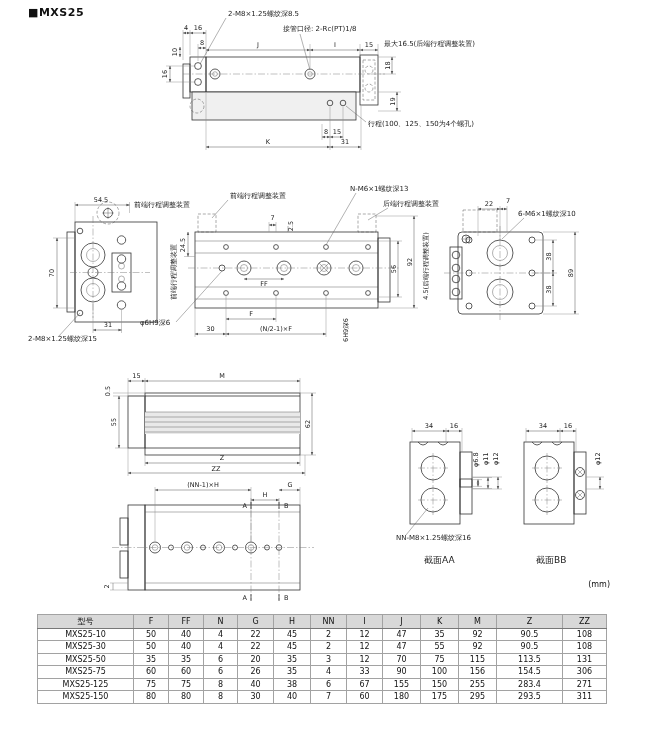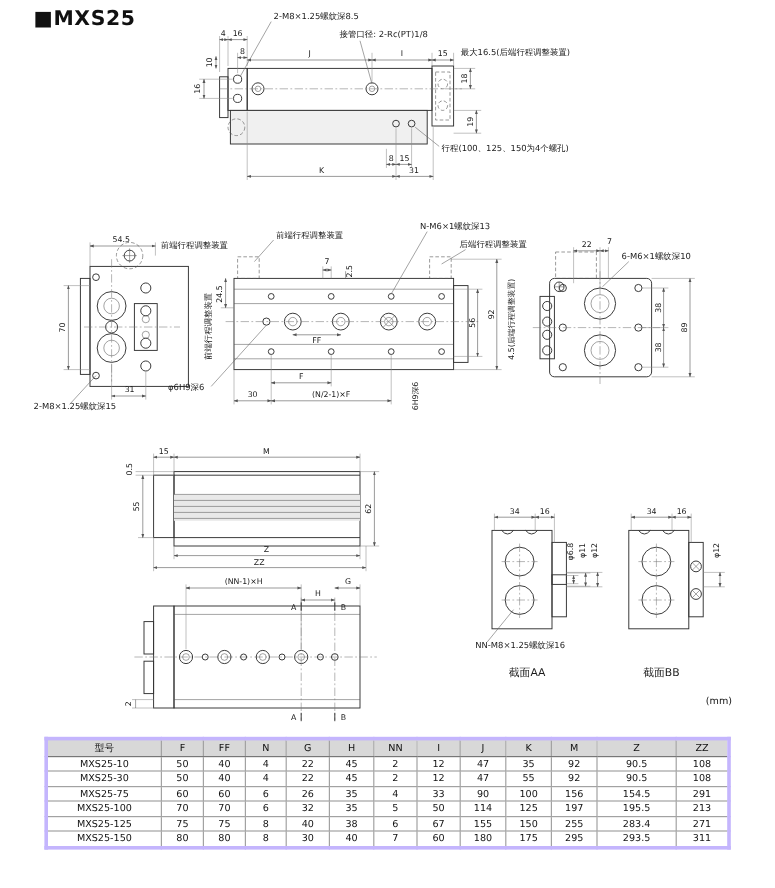--- a/index.html
+++ b/index.html
@@ -1,36 +1,36 @@
 <!DOCTYPE html>
 <html><head>
 <meta charset="utf-8">
 <style>
   html,body{margin:0;padding:0;background:#fff;}
   .page{position:relative;width:646px;height:740px;background:#ffffff;overflow:hidden;
         font-family:"DejaVu Sans","Liberation Sans",sans-serif;color:#111;}
-  .title{position:absolute;left:28px;top:6px;font-size:17px;font-weight:bold;letter-spacing:0.5px;}
+  .title{position:absolute;left:28px;top:6px;font-size:11px;font-weight:bold;letter-spacing:0.5px;}
   svg text{fill:#1a1a1a;}
   .d{font-size:6.5px;}
   .cjk{font-size:7px;}
   .cap{font-size:9px;}
   .ln{stroke:#333;stroke-width:0.8;fill:none;}
   .lnf{stroke:#333;stroke-width:0.8;fill:#f0f0f0;}
   .thin{stroke:#555;stroke-width:0.45;fill:none;}
   .ext{stroke:#8a8a8a;stroke-width:0.45;fill:none;}
   .dim{stroke:#555;stroke-width:0.5;fill:none;marker-start:url(#ar);marker-end:url(#ar);}
   .ldr{stroke:#666;stroke-width:0.5;fill:none;}
   .cl{stroke:#777;stroke-width:0.45;fill:none;stroke-dasharray:7 2 1.5 2;}
   .hid{stroke:#555;stroke-width:0.5;fill:none;stroke-dasharray:3 1.8;}
   .units{position:absolute;left:520px;top:580px;width:90px;text-align:right;font-size:8px;}
   .tblwrap{position:absolute;left:37px;top:614px;width:570px;}
   table{border-collapse:collapse;width:570px;table-layout:fixed;font-size:8px;}
   th,td{border:1px solid #a2a2a2;text-align:center;padding:0;height:11.5px;line-height:11.5px;
         font-weight:normal;white-space:nowrap;overflow:hidden;}
-  table{border:3px solid #c4b5fd;}
+  table{border:1px solid #c4b5fd;}
   thead th{background:#d8d8d8;border-bottom:1px solid #777;height:12.5px;}
 </style>
 </head>
 <body>
 
 <div class="page">
   <div class="title">■MXS25</div>
 
   <svg width="646" height="612" viewBox="0 0 646 612">
     <defs>
@@ -487,48 +487,48 @@
             <td>45</td>
             <td>2</td>
             <td>12</td>
             <td>47</td>
             <td>55</td>
             <td>92</td>
             <td>90.5</td>
             <td>108</td>
           </tr>
           <tr>
+            <td>MXS25-50</td>
+            <td>35</td>
+            <td>35</td>
+            <td>6</td>
+            <td>20</td>
+            <td>35</td>
+            <td>3</td>
+            <td>12</td>
+            <td>70</td>
+            <td>75</td>
+            <td>115</td>
+            <td>113.5</td>
+            <td>131</td>
+          </tr>
+          <tr>
             <td>MXS25-75</td>
             <td>60</td>
             <td>60</td>
             <td>6</td>
             <td>26</td>
             <td>35</td>
             <td>4</td>
             <td>33</td>
             <td>90</td>
             <td>100</td>
             <td>156</td>
             <td>154.5</td>
-            <td>291</td>
-          </tr>
-          <tr>
-            <td>MXS25-100</td>
-            <td>70</td>
-            <td>70</td>
-            <td>6</td>
-            <td>32</td>
-            <td>35</td>
-            <td>5</td>
-            <td>50</td>
-            <td>114</td>
-            <td>125</td>
-            <td>197</td>
-            <td>195.5</td>
-            <td>213</td>
+            <td>306</td>
           </tr>
           <tr>
             <td>MXS25-125</td>
             <td>75</td>
             <td>75</td>
             <td>8</td>
             <td>40</td>
             <td>38</td>
             <td>6</td>
             <td>67</td>

